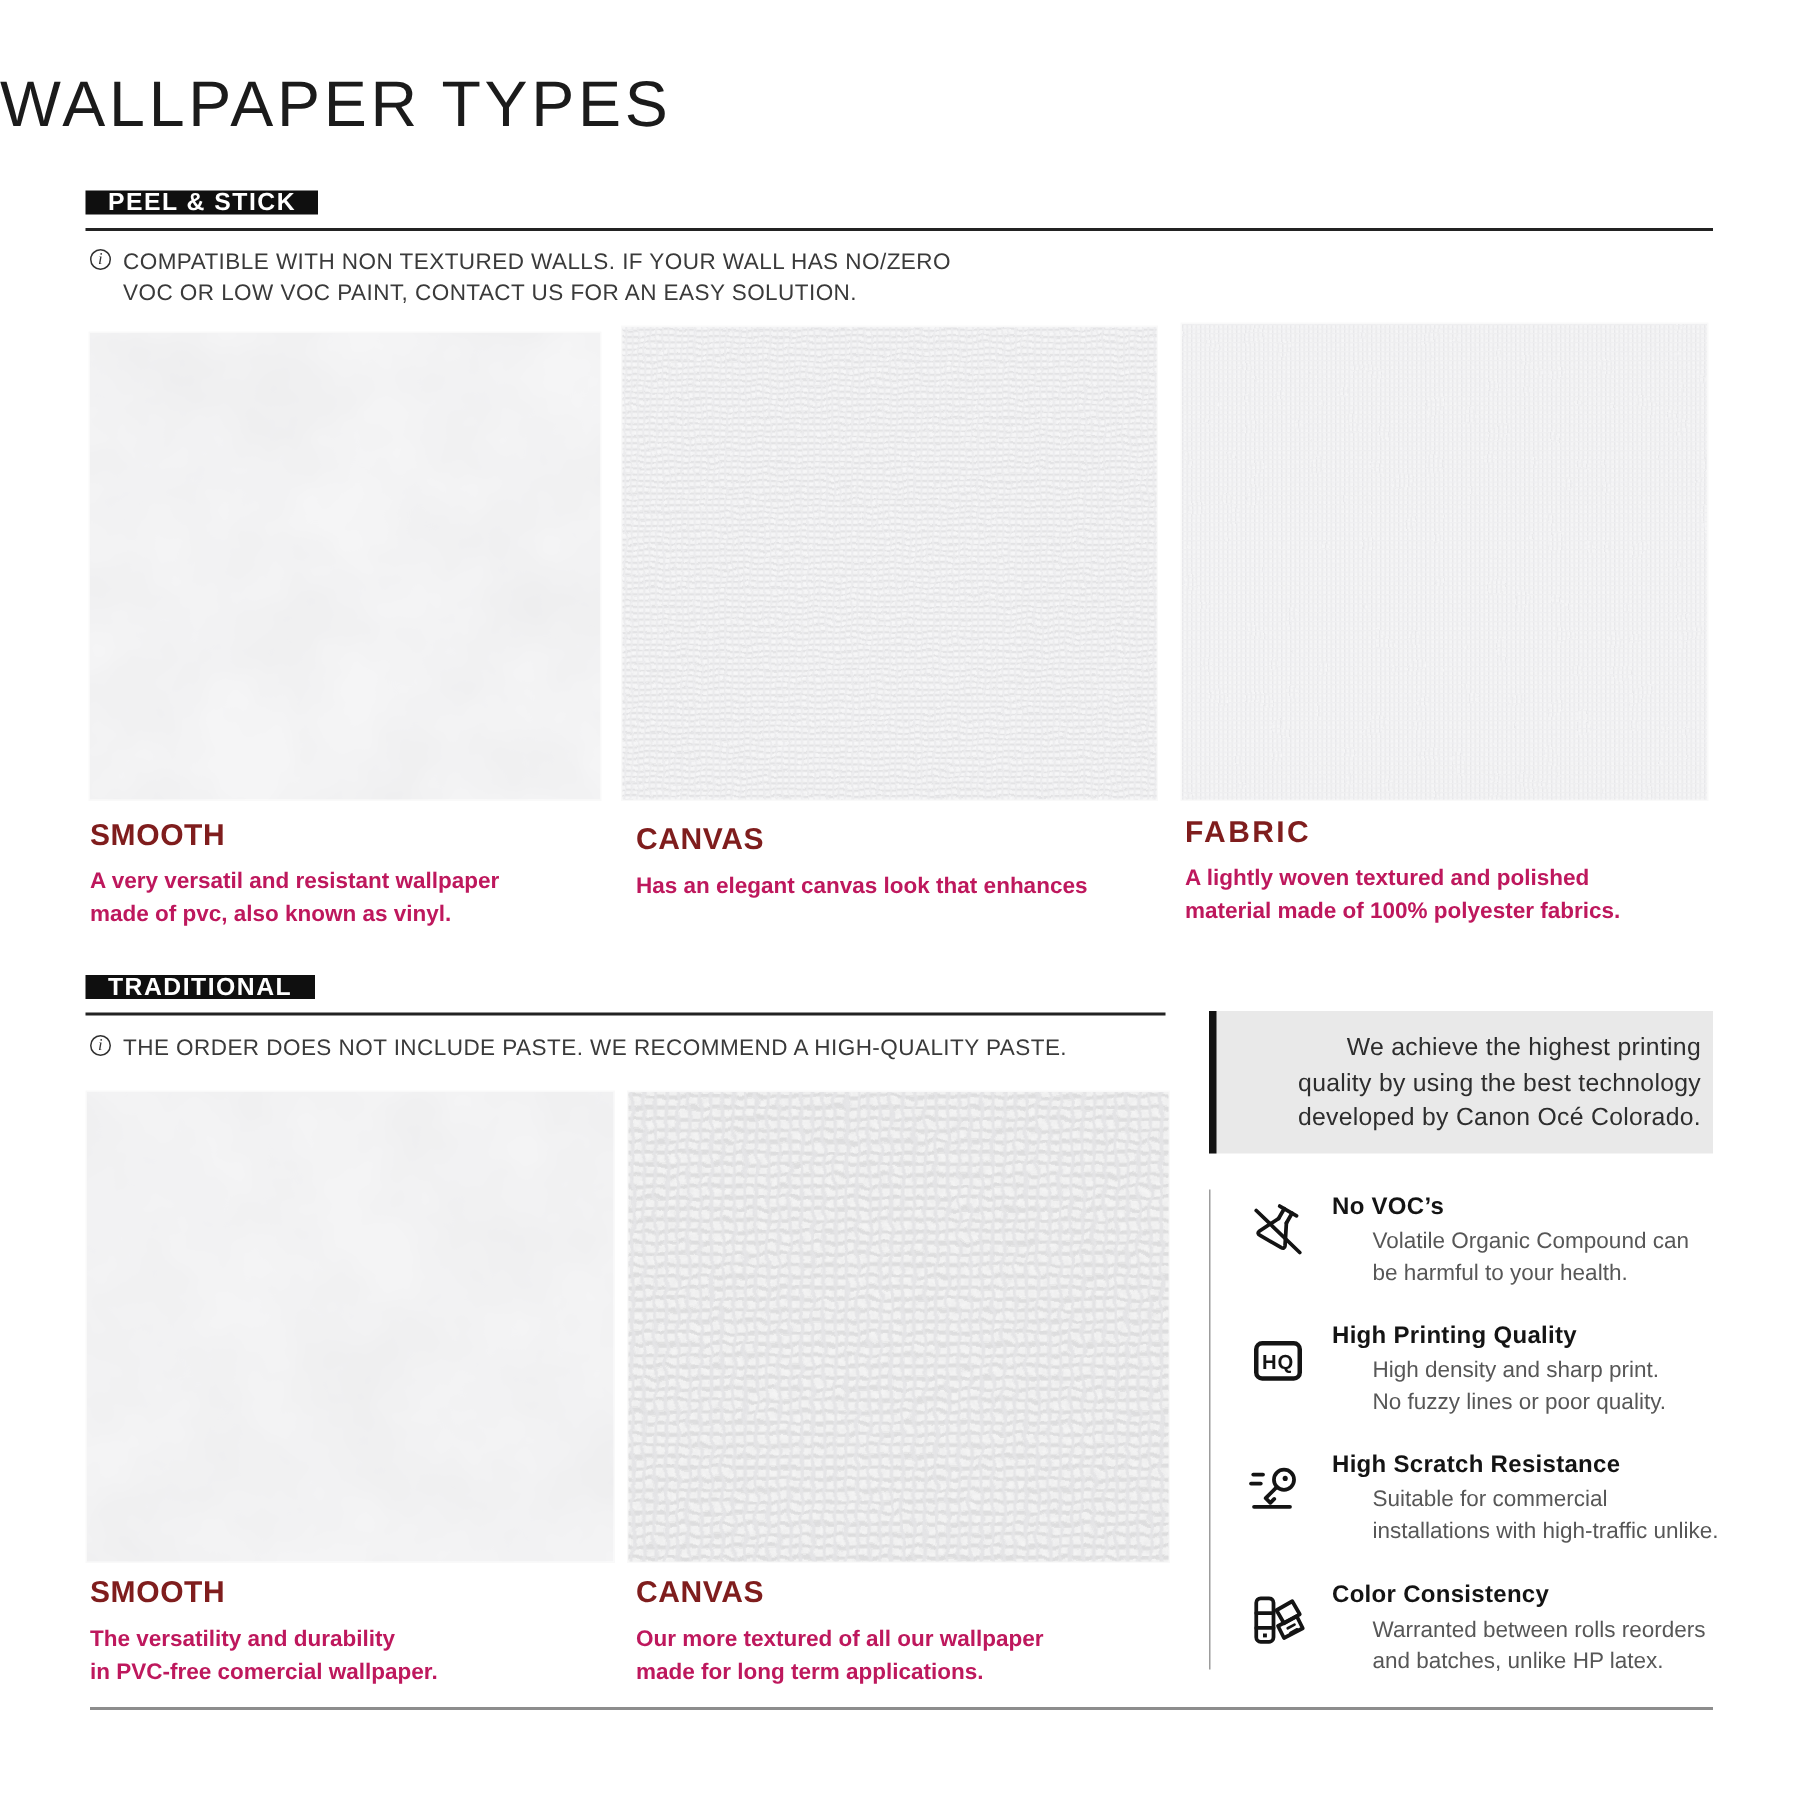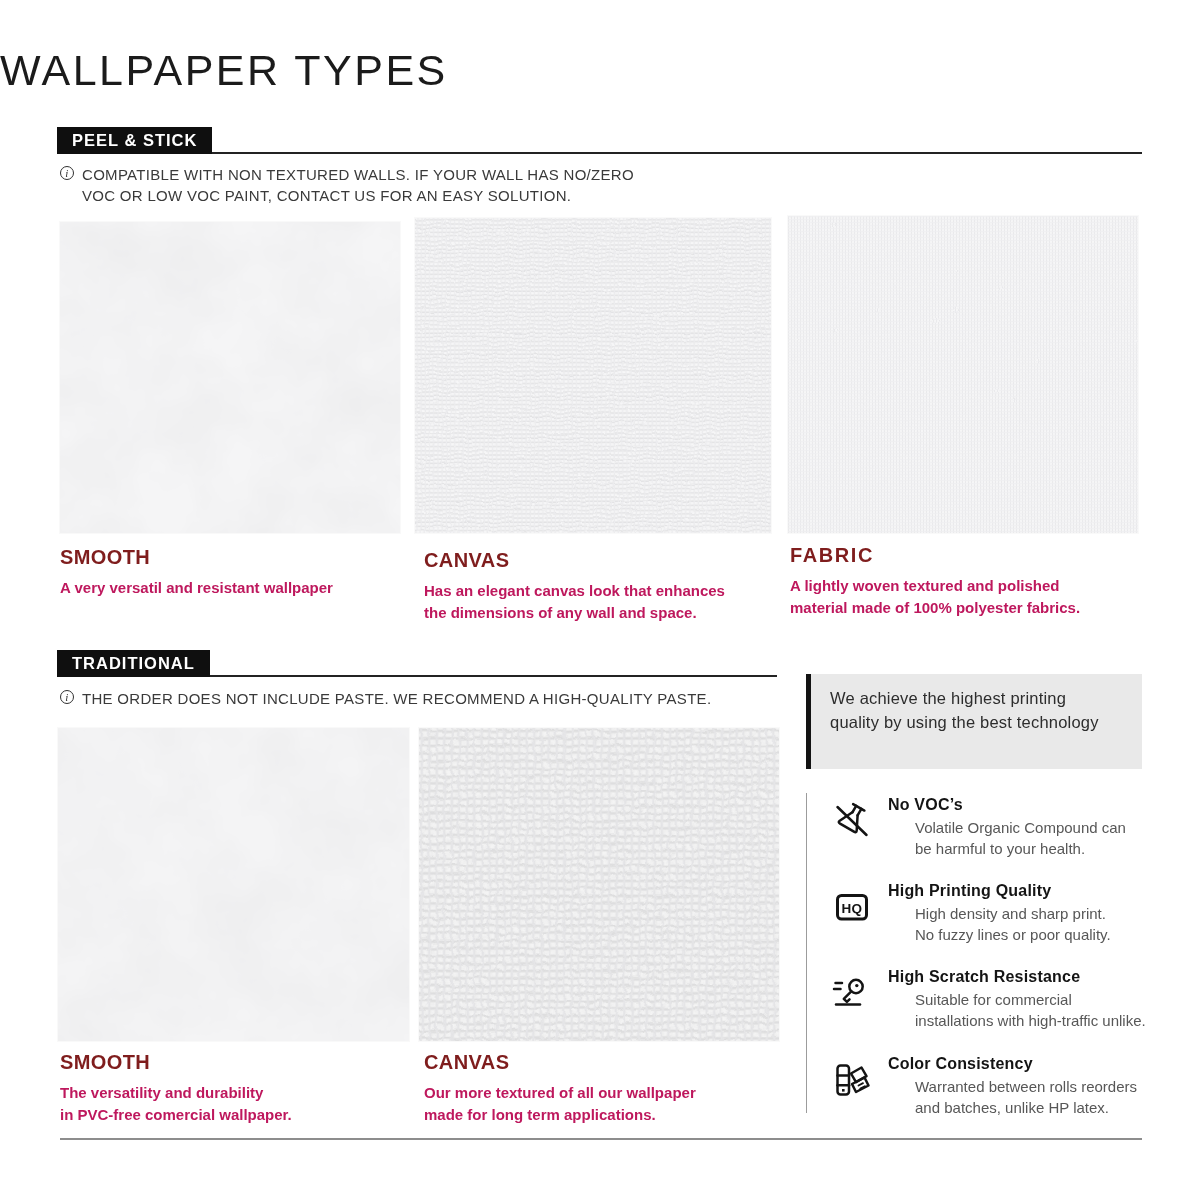--- a/index.html
+++ b/index.html
@@ -7,21 +7,21 @@
         font-family:"Liberation Sans",sans-serif;color:#1c1c1c;}
 
   .title{position:absolute;top:46px;left:0;width:1000px;text-align:left;
          font-size:43px;font-weight:500;letter-spacing:2.5px;color:#1b1b1b;}
 
   .rule{position:absolute;height:2px;background:#232323;}
   .rule-1{left:57px;top:152px;width:1085px;}
   .rule-2{left:57px;top:675px;width:720px;}
   .rule-bottom{left:60px;top:1138px;width:1082px;height:2px;background:#8d8d8d;}
 
-  .label-box{position:absolute;height:27px;background:#0f0f0f;color:#ffffff;
+  .label-box{position:absolute;height:16px;background:#0f0f0f;color:#ffffff;
              display:flex;align-items:center;padding:0 15px;
              font-size:16.5px;font-weight:700;letter-spacing:1px;}
   .label-1{left:57px;top:127px;}
   .label-2{left:57px;top:650px;}
 
   .note{position:absolute;display:flex;gap:8px;font-size:15px;line-height:21px;
         color:#3a3a3a;letter-spacing:.3px;}
   .note-1{left:60px;top:164px;}
   .note-2{left:60px;top:688px;}
   .info-badge{flex:none;width:14px;height:14px;margin-top:2px;border:1.4px solid #303030;
@@ -43,21 +43,21 @@
   .cap-1c{left:790px;top:544px;}
   .cap-2a{left:60px;top:1051px;}
   .cap-2b{left:424px;top:1051px;}
   .cap-name{font-size:20px;font-weight:700;color:#7f1d1d;letter-spacing:.4px;margin-bottom:8px;}
   .cap-name.wide{letter-spacing:1.6px;font-weight:600;}
   .cap-line{font-size:15px;color:#be185d;line-height:22px;white-space:nowrap;font-weight:bold;}
 
   .quote-box{position:absolute;left:806px;top:674px;width:336px;height:95px;
              background:#e9e9e9;border-left:5px solid #131313;box-sizing:border-box;
              padding:13px 8px 0 19px;}
-  .quote-line{font-size:16.5px;line-height:23.5px;color:#2d2d2d;letter-spacing:.2px;white-space:nowrap;}
+  .quote-line{font-size:16.5px;line-height:23.5px;color:#2d2d2d;letter-spacing:.2px;white-space:nowrap;text-align:right;}
 
   .vrule{position:absolute;left:806px;top:793px;width:1px;height:320px;background:#9c9c9c;}
 
   .feature{position:absolute;left:828px;width:330px;}
   .feat-1{top:796px;} .feat-2{top:882px;} .feat-3{top:968px;} .feat-4{top:1055px;}
   .f-icon{position:absolute;left:2px;top:3px;width:44px;height:44px;}
   .f-icon svg{display:block;width:44px;height:44px;overflow:visible;}
   .f-body{margin-left:60px;}
   .f-title{font-size:16px;font-weight:700;color:#141414;letter-spacing:.2px;margin-bottom:4px;white-space:nowrap;}
   .f-line{font-size:15px;color:#575757;line-height:20.5px;white-space:nowrap;margin-left:27px;}
@@ -144,25 +144,25 @@
       <g filter="url(#f_f1)">
           <rect x="-6" y="-6" width="362" height="329" fill="url(#p_f1)"></rect>
         </g>
       <rect width="350" height="317" filter="url(#f_f1n)" opacity="0.8"></rect>
     </svg>
   </div>
 
   <div class="caption cap-1a">
     <div class="cap-name">SMOOTH</div>
     <div class="cap-line">A very versatil and resistant wallpaper</div>
+    <div class="cap-line">made of pvc, also known as vinyl.</div>
   </div>
   <div class="caption cap-1b">
     <div class="cap-name">CANVAS</div>
     <div class="cap-line">Has an elegant canvas look that enhances</div>
-    <div class="cap-line">the dimensions of any wall and space.</div>
   </div>
   <div class="caption cap-1c">
     <div class="cap-name wide">FABRIC</div>
     <div class="cap-line">A lightly woven textured and polished</div>
     <div class="cap-line">material made of 100% polyester fabrics.</div>
   </div>
 
   <div class="rule rule-2"></div>
   <div class="label-box label-2">
     <span>TRADITIONAL</span>
@@ -218,20 +218,21 @@
   </div>
   <div class="caption cap-2b">
     <div class="cap-name">CANVAS</div>
     <div class="cap-line">Our more textured of all our wallpaper</div>
     <div class="cap-line">made for long term applications.</div>
   </div>
 
   <div class="quote-box">
     <div class="quote-line">We achieve the highest printing</div>
     <div class="quote-line">quality by using the best technology</div>
+    <div class="quote-line">developed by Canon Océ Colorado.</div>
   </div>
 
   <div class="vrule"></div>
 
   <div class="feature feat-1">
     <div class="f-icon">
       <svg viewBox="0 0 44 44">
         <g class="ic" transform="rotate(30 22 20)">
           <path d="M15.5 6.5 H28.5"></path>
           <path d="M19 6.5 V14"></path>

